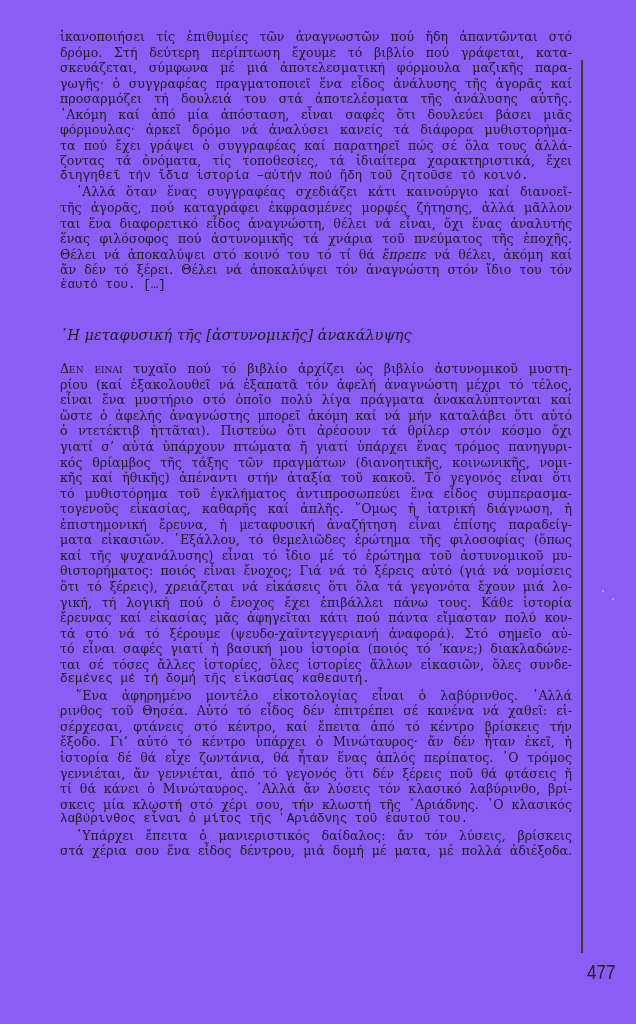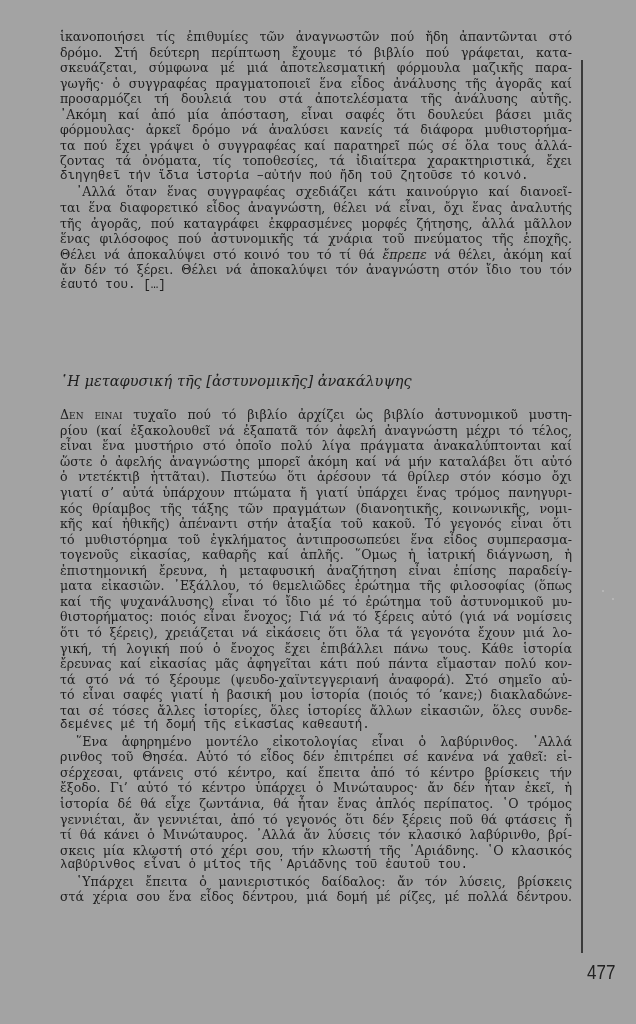--- a/index.html
+++ b/index.html
@@ -1,37 +1,37 @@
 <!DOCTYPE html>
 <html><head>
 <meta charset="utf-8">
 <style>
   html, body { margin: 0; padding: 0; background: #ffffff; }
   body { width: 636px; height: 1024px; position: relative; overflow: hidden; }
   .page {
     position: absolute; left: 0; top: 0; width: 636px; height: 1024px;
-    background: #a3a3a3;
+    background: #8b5cf6;
   }
   .column {
     position: absolute; left: 60px; top: 29px; width: 512px;
     font-family: "DejaVu Serif", "Liberation Serif", serif;
     font-size: 12.6px; color: #1d1d1d;
   }
   .line {
     height: 15.55px; line-height: 15.55px; white-space: nowrap;
     text-align: justify; text-align-last: justify;
     overflow: visible;
   }
   .line.last { text-align-last: left; font-family: Liberation Mono, monospace; }
   .line.indent { padding-left: 16px; }
   .gap { height: 31px; }
   .gap2 { height: 15px; }
   .heading {
     font-style: italic; font-size: 14.5px; height: 22px; line-height: 22px;
-    white-space: nowrap; text-align: left; margin-top: 46px;
+    white-space: nowrap; text-align: left;
   }
   .smallcaps { font-variant: small-caps; }
   .rule {
     position: absolute; left: 581px; top: 60px; width: 1.6px; height: 893px;
     background: #3a3a3a;
   }
   .page-number {
     position: absolute; left: 587px; top: 963px;
     font-family: "Liberation Sans", sans-serif; font-size: 17px; color: #222;
     transform: scaleY(1.15);
@@ -52,22 +52,22 @@
       <div class="line">προσαρμόζει τή δουλειά του στά ἀποτελέσματα τῆς ἀνάλυσης αὐτῆς.</div>
       <div class="line">᾿Ακόμη καί ἀπό μία ἀπόσταση, εἶναι σαφές ὅτι δουλεύει βάσει μιᾶς</div>
       <div class="line">φόρμουλας· ἀρκεῖ δρόμο νά ἀναλύσει κανείς τά διάφορα μυθιστορήμα-</div>
       <div class="line">τα πού ἔχει γράψει ὁ συγγραφέας καί παρατηρεῖ πώς σέ ὅλα τους ἀλλά-</div>
       <div class="line">ζοντας τά ὀνόματα, τίς τοποθεσίες, τά ἰδιαίτερα χαρακτηριστικά, ἔχει</div>
       <div class="line last">διηγηθεῖ τήν ἴδια ἱστορία –αὐτήν πού ἤδη τοῦ ζητοῦσε τό κοινό.</div>
     </div>
 
     <div>
       <div class="line indent">᾿Αλλά ὅταν ἕνας συγγραφέας σχεδιάζει κάτι καινούργιο καί διανοεῖ-</div>
+      <div class="line">τῆς ἀγορᾶς, πού καταγράφει ἐκφρασμένες μορφές ζήτησης, ἀλλά μᾶλλον</div>
       <div class="line">ται ἕνα διαφορετικό εἶδος ἀναγνώστη, θέλει νά εἶναι, ὄχι ἕνας ἀναλυτής</div>
-      <div class="line">τῆς ἀγορᾶς, πού καταγράφει ἐκφρασμένες μορφές ζήτησης, ἀλλά μᾶλλον</div>
       <div class="line">ἕνας φιλόσοφος πού ἀστυνομικῆς τά χνάρια τοῦ πνεύματος τῆς ἐποχῆς.</div>
       <div class="line"><span>Θέλει νά ἀποκαλύψει στό κοινό του τό τί θά </span><em>ἔπρεπε</em><span> νά θέλει, ἀκόμη καί</span></div>
       <div class="line">ἄν δέν τό ξέρει. Θέλει νά ἀποκαλύψει τόν ἀναγνώστη στόν ἴδιο του τόν</div>
       <div class="line last">ἑαυτό του. […]</div>
     </div>
 
     <div class="gap"></div>
 
     <div class="heading">῾Η μεταφυσική τῆς [ἀστυνομικῆς] ἀνακάλυψης</div>
 
@@ -104,21 +104,21 @@
       <div class="line">ἔξοδο. Γι’ αὐτό τό κέντρο ὑπάρχει ὁ Μινώταυρος· ἄν δέν ἦταν ἐκεῖ, ἡ</div>
       <div class="line">ἱστορία δέ θά εἶχε ζωντάνια, θά ἦταν ἕνας ἁπλός περίπατος. ῾Ο τρόμος</div>
       <div class="line">γεννιέται, ἄν γεννιέται, ἀπό τό γεγονός ὅτι δέν ξέρεις ποῦ θά φτάσεις ἤ</div>
       <div class="line">τί θά κάνει ὁ Μινώταυρος. ᾿Αλλά ἄν λύσεις τόν κλασικό λαβύρινθο, βρί-</div>
       <div class="line">σκεις μία κλωστή στό χέρι σου, τήν κλωστή τῆς ᾿Αριάδνης. ῾Ο κλασικός</div>
       <div class="line last">λαβύρινθος εἶναι ὁ μίτος τῆς ᾿Αριάδνης τοῦ ἑαυτοῦ του.</div>
     </div>
 
     <div>
       <div class="line indent">῾Υπάρχει ἔπειτα ὁ μανιεριστικός δαίδαλος: ἄν τόν λύσεις, βρίσκεις</div>
-      <div class="line">στά χέρια σου ἕνα εἶδος δέντρου, μιά δομή μέ ρίζες, μέ πολλά δέντρου.</div>
+      <div class="line">στά χέρια σου ἕνα εἶδος δέντρου, μιά δομή μέ ματα, μέ πολλά ἀδιέξοδα.</div>
     </div>
   </div>
 
   <div class="rule"></div>
   <div class="page-number">477</div>
 
   <div class="speck" style="left:602px; top:590px;"></div>
   <div class="speck" style="left:612px; top:598px;"></div>
 </div>
 

